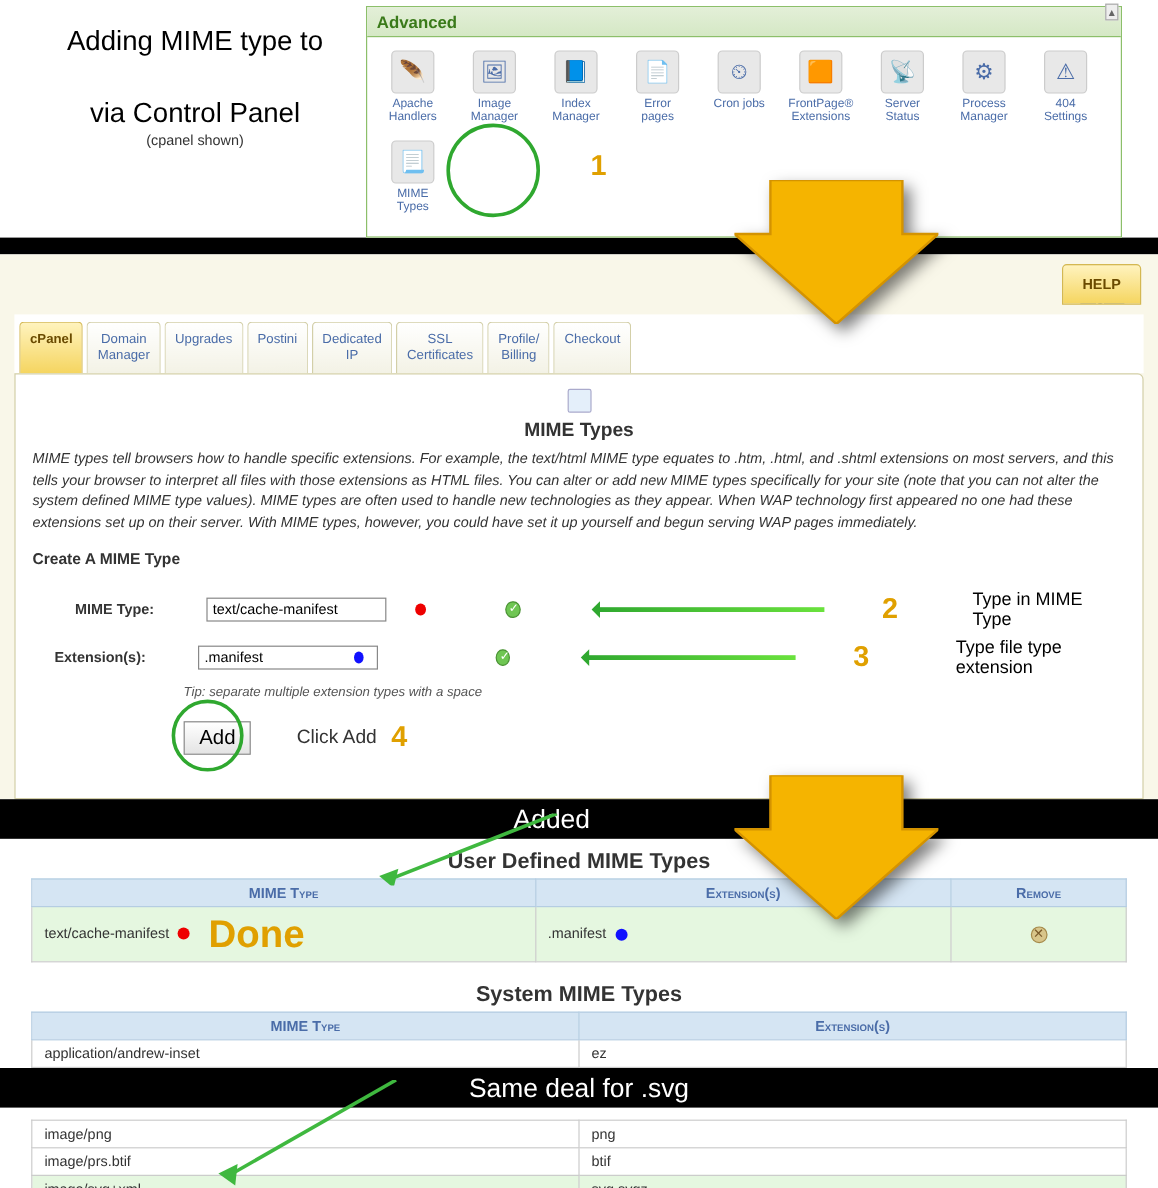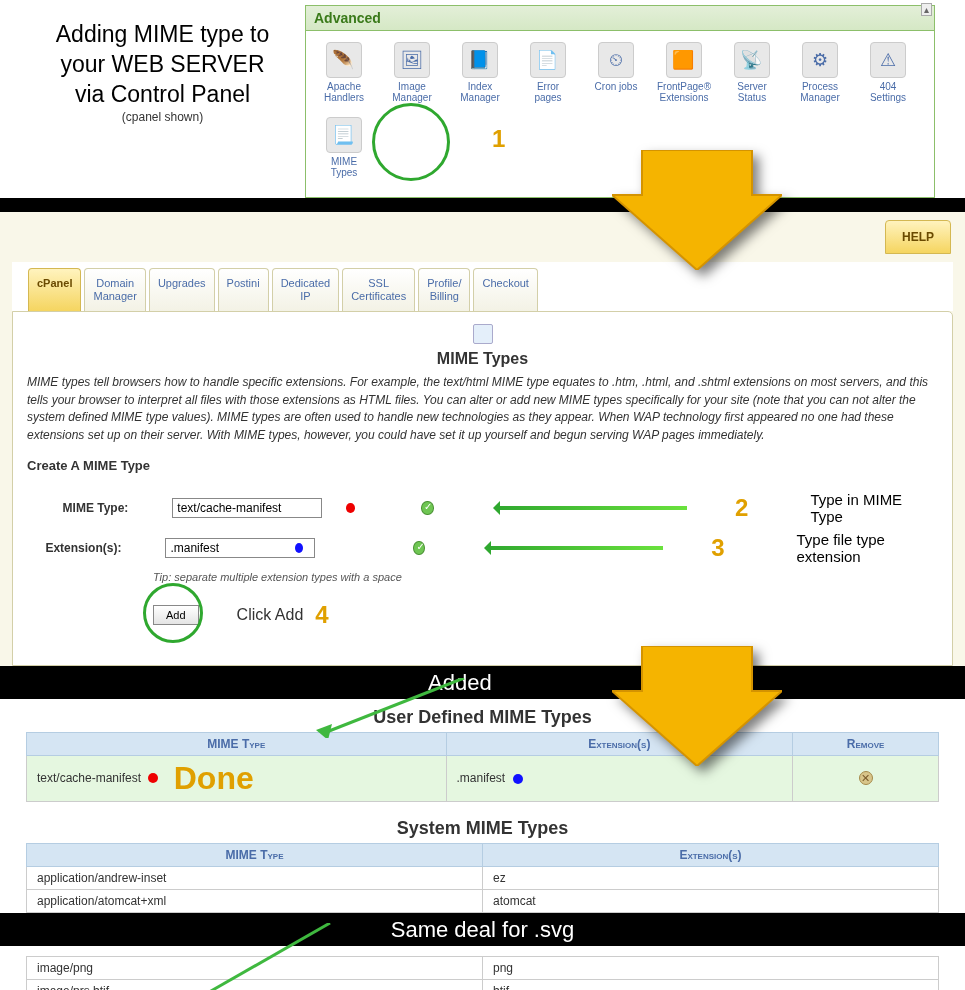--- a/index.html
+++ b/index.html
@@ -13,42 +13,42 @@
 .collapse-btn { position: absolute; right: 2px; top: -3px; font-size: 10px; color: #666; border:1px solid #aaa; padding:0 2px; background:#eee; }
 .icon-grid { display: flex; flex-wrap: wrap; padding: 8px 4px; gap: 0; position: relative; }
 .icon-item { width: 68px; height: 75px; text-align: center; font-size: 10px; color: #4a6ca8; padding-top: 3px; position: relative; }
 .icon-item .igfx { width: 36px; height: 36px; margin: 0 auto 3px; background: #e8e8e8; border-radius: 4px; display: flex; align-items: center; justify-content: center; font-size: 18px; border:1px solid #ccc; }
 .green-circle { position: absolute; width: 78px; height: 78px; border: 3px solid #2fa82f; border-radius: 50%; left: 372px; top: 103px; pointer-events: none; }
 .step-num { position: absolute; font-size: 24px; font-weight: bold; color: #e0a000; font-family: Arial; }
 .step1 { left: 492px; top: 125px; }
 .big-arrow { position: absolute; width: 170px; height: 120px; left: 612px; filter: drop-shadow(6px 6px 6px rgba(0,0,0,.5)); z-index: 5; }
 .big-arrow-1 { top: 150px; }
 .big-arrow-2 { top: 555px; }
-.nav-bar { background: #fff; padding: 6px 0 0 16px; display:flex; border-top: 0; }
+.nav-bar { background: #fff; padding: 6px 0 0 4px; display:flex; border-top: 0; }
 .logout-row { text-align: right; padding: 20px 16px 8px 0; }
 .logout-row a { color: #4a6ca8; text-decoration: underline; font-size: 12px; }
 .beige-wrap { background: #f9f7e9; padding: 8px 12px 0; position: relative; }
 .tab { display:inline-block; background: linear-gradient(to bottom,#fff,#f3f2e5); border:1px solid #d3cfa8; border-bottom:none; border-radius: 4px 4px 0 0; padding: 8px 8px; font-size: 11px; color: #4a6ca8; text-align:center; margin-right: 3px; line-height: 1.2; cursor:pointer; }
 .tab.active { background: linear-gradient(to bottom,#fff3be,#f5d560); color: #6a4a00; font-weight: bold; border-color:#d4b852; }
 .help-btn { position:absolute; right:14px; top:8px; background: linear-gradient(to bottom,#fff3be,#f5d560); border:1px solid #d4b852; border-radius:4px 4px 0 0; padding: 9px 16px; font-size:12px; font-weight:bold; color:#6a4a00; cursor:pointer; }
 .content-box { background: #fff; border:1px solid #d3cfa8; border-radius: 0 5px 0 0; padding: 12px 14px 20px; margin-top: 0; }
 .page-title { font-size: 16px; font-weight: bold; color: #333; margin-bottom: 6px; display:flex; align-items:center; gap:6px;flex-direction:column; }
 .page-title .picon { width:20px; height:20px; background:#e4effa; border:1px solid #aac; border-radius:2px; display:inline-block; }
 .intro-text { font-style: italic; color: #333; line-height: 1.45; font-size: 12px; margin-bottom: 14px; }
 .create-heading { font-weight: bold; font-size: 13px; margin-bottom: 10px; }
 .form-area { padding: 8px 16px; position: relative; }
 .form-row { display:flex; align-items:center; margin-bottom:6px;gap:38px; }
 .form-label { width: 104px; text-align: right; font-weight: bold; padding-right: 6px; }
 .form-input { width: 150px; padding: 2px 4px; border:1px solid #888; font-size:12px; }
 .ok-icon { width:14px; height:14px; margin-left: 10px; display:inline-block; background:#6fc653; border-radius:50%; border:1px solid #4a9234; position:relative; }
 .ok-icon::after { content:"✓"; color:#fff; font-size:10px; position:absolute; left:2px; top:-1px; }
 .tip { font-style: italic; font-size: 11px; color: #555; margin-left: 110px; }
 .add-row { margin: 18px 0 8px 110px; display:flex; align-items:center; position: relative; }
 .add-btn-circle { position:absolute; width:60px; height:60px; border:3px solid #2fa82f; border-radius:50%; left:-10px; top:-18px; pointer-events:none; }
-.add-btn { background: linear-gradient(to bottom,#fff,#e4e4e4); border:1px solid #888; padding: 3px 12px; font-size: 11px; cursor:pointer; }
+.add-btn { background: linear-gradient(to bottom,#fff,#e4e4e4); border:1px solid #888; padding: 3px 12px; font-size: 17px; cursor:pointer; }
 .click-add { margin-left: 38px; font-size: 16px; font-family:Arial; }
 .step4 { margin-left: 12px; font-size: 24px; color:#e0a000; font-weight:bold; }
 .green-arrow-h { display:inline-block; height:4px; background: linear-gradient(to right,#2fa82f,#6ae23d); position:relative; }
 .green-arrow-h::before { content:""; position:absolute; left:-10px; top:-5px; border:7px solid transparent; border-right-color:#2fa82f; }
 .step-callout { position:absolute; font-size: 24px; color:#e0a000; font-weight:bold; font-family:Arial; }
 .step-text { font-size: 15px; color:#000; font-weight:normal; }
 .black-band { background:#000; color:#fff; font-size: 22px; font-family: Arial; padding: 4px 0 3px; text-align: left; position:relative; }
 .black-band.center { text-align:center; }
 .added-label { padding-left: 428px; }
 .section-title { text-align:center; font-weight:bold; font-size: 18px; margin: 8px 0 3px; }
@@ -63,21 +63,21 @@
 .rel { position:relative; }
 </style>
 </head>
 <body>
 
 <div style="position:relative;">
 <div class="top-section">
   <div class="instruction-text">
     <h1>
       <span>Adding MIME type to</span><br>
-      <span>your WEB SERVER</span><br>
+      <br>
       <span>via Control Panel</span>
     </h1>
     <small>(cpanel shown)</small>
   </div>
   <div class="advanced-panel">
     <div class="advanced-header">Advanced</div>
     <span class="collapse-btn">▴</span>
     <div class="icon-grid" id="icon-grid">
           <div class="icon-item"><div class="igfx">🪶</div>Apache<br>Handlers</div>
           <div class="icon-item"><div class="igfx">🖼</div>Image<br>Manager</div>
@@ -192,24 +192,20 @@
       <tr>
     <th style="width:50%">MIME Type</th>
     <th>Extension(s)</th>
   </tr>
   </tbody>
     <tbody id="sysrows-a">
       <tr>
         <td style="width:50%">application/andrew-inset</td>
         <td>ez</td>
       </tr>
-      <tr>
-        <td style="width:50%">application/atomcat+xml</td>
-        <td>atomcat</td>
-      </tr>
     </tbody>
 </table>
 
 <div class="black-band center rel">
   <span>Same deal for .svg</span>
   <svg style="position:absolute;left:180px;top:10px;width:160px;height:90px;">
     <line x1="150" y1="0" x2="10" y2="80" stroke="#3fb83f" stroke-width="3"></line>
     <polygon points="2,78 18,70 16,88" fill="#3fb83f"></polygon>
   </svg>
 </div>

